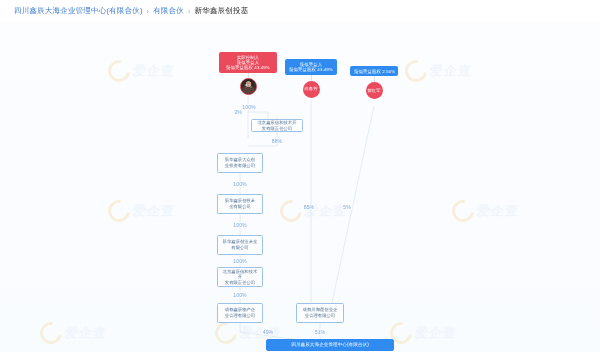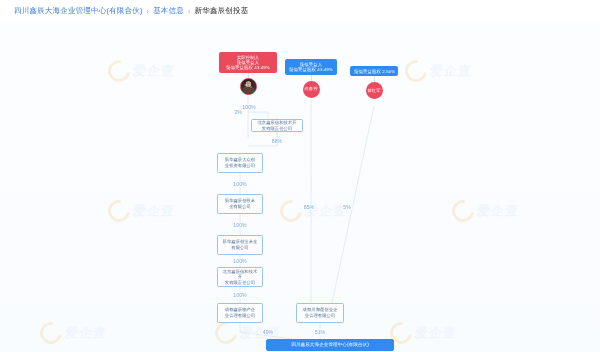--- a/index.html
+++ b/index.html
@@ -124,21 +124,21 @@
   }
 </style>
 </head>
 <body>
 
 <div class="page">
 
   <div class="breadcrumb">
     <span class="crumb">四川鑫辰大海企业管理中心(有限合伙)</span>
     <span class="crumb-sep">›</span>
-    <span class="crumb">基本信息</span>
+    <span class="crumb">有限合伙</span>
     <span class="crumb-sep">›</span>
     <span class="crumb last">新华鑫辰创投基</span>
   </div>
   <div class="breadcrumb-rule"></div>
 
   <div class="canvas">
     <div class="canvas-tint"></div>
 
     <div class="wm" style="left:108px;top:38px;">
       <span class="wm-q"></span>

